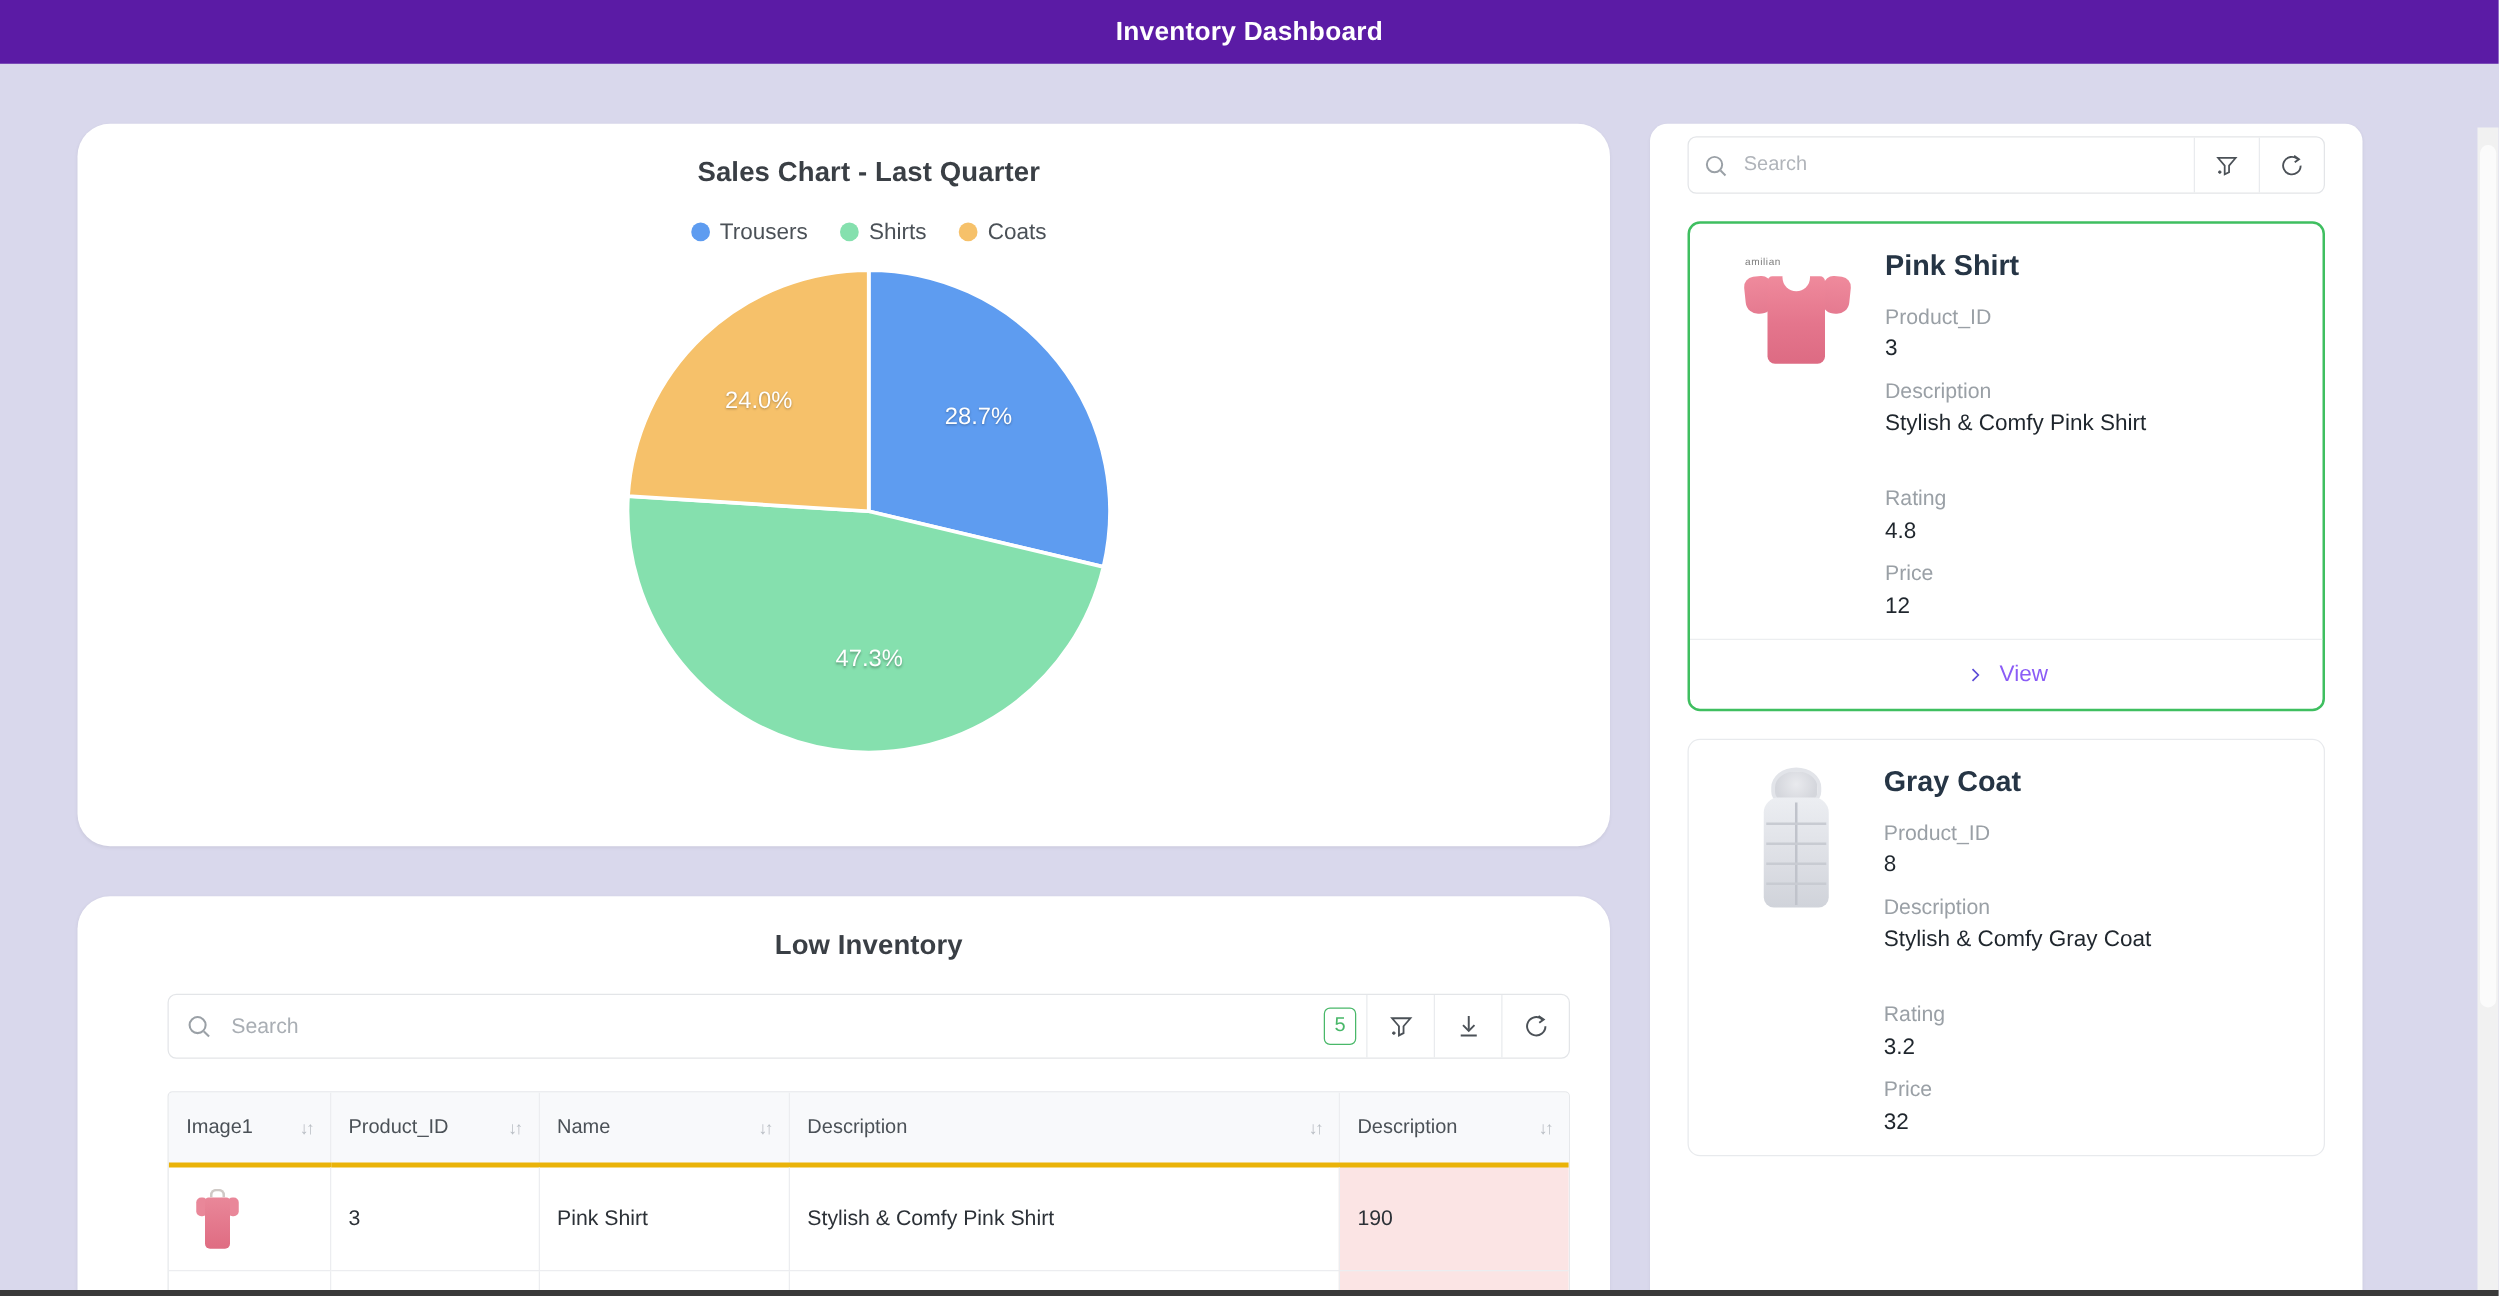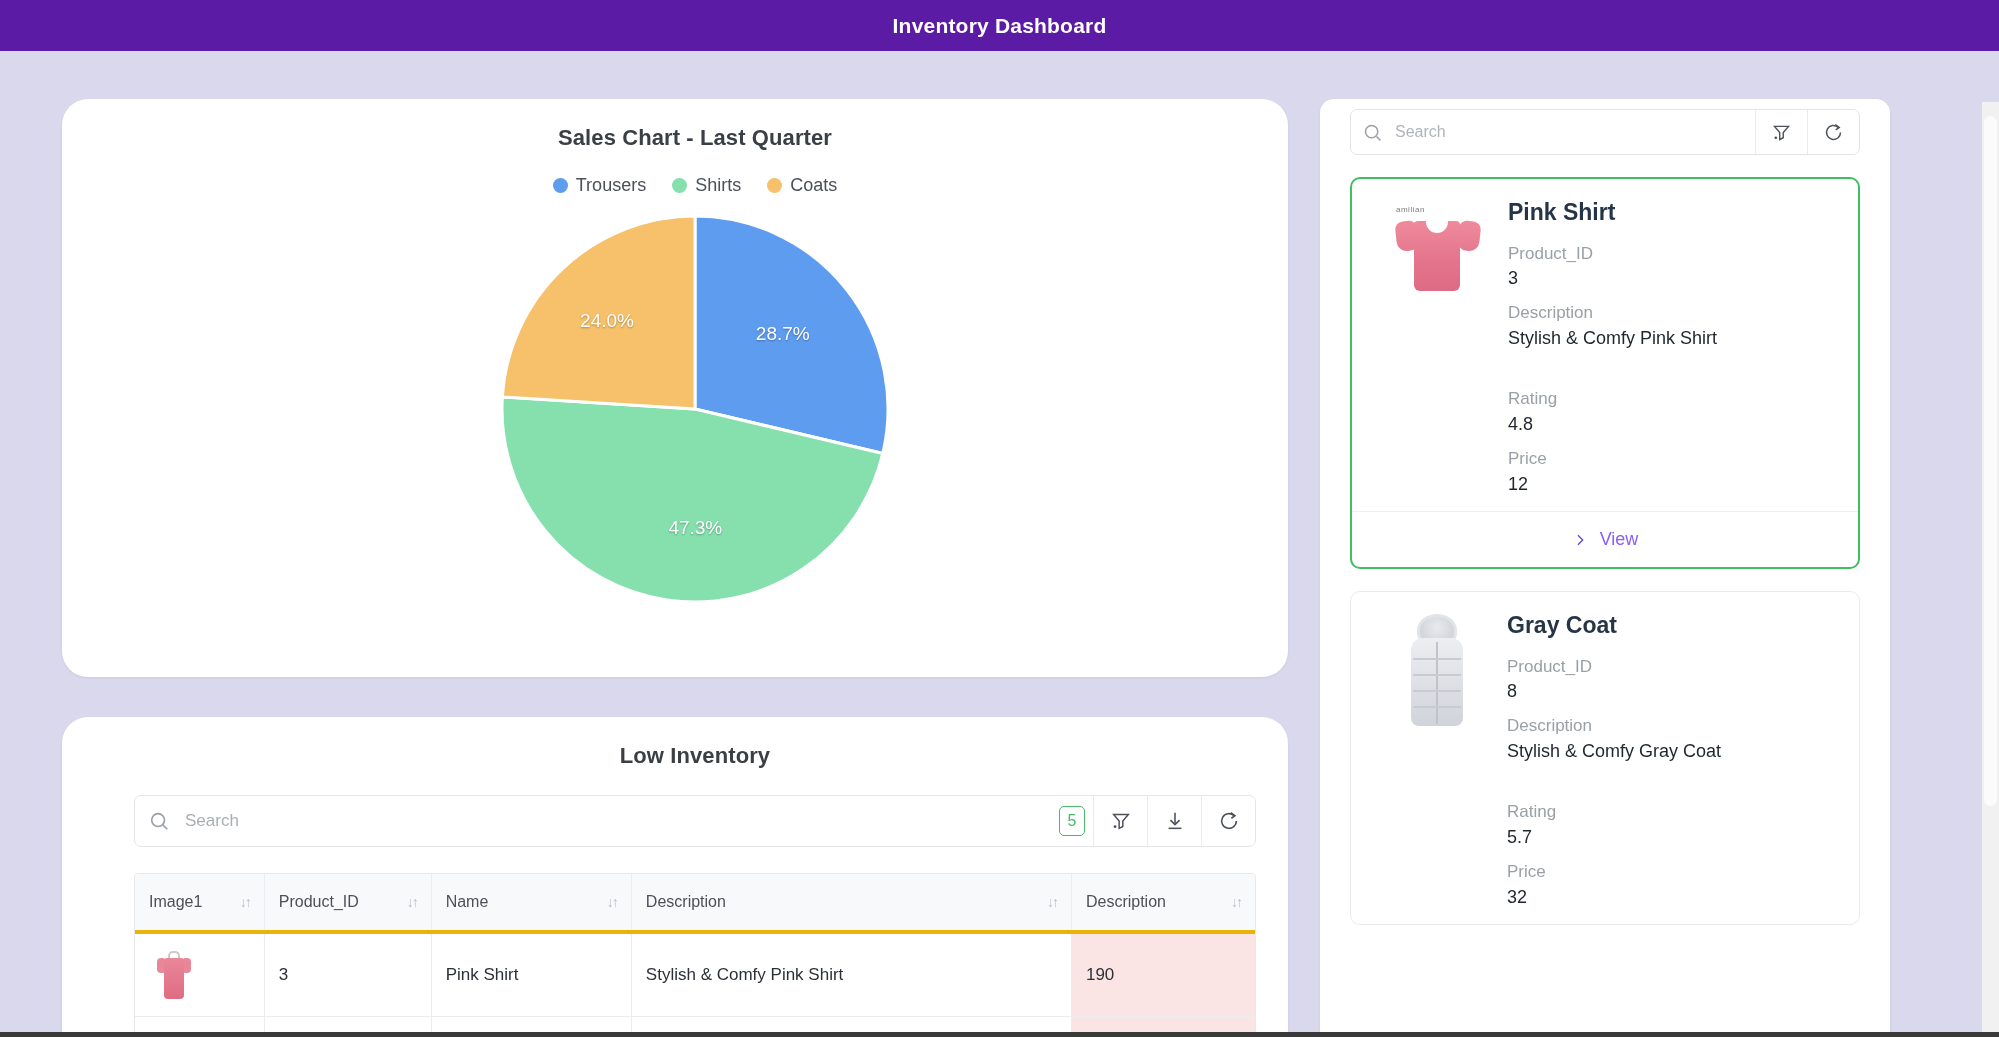--- a/index.html
+++ b/index.html
@@ -488,21 +488,21 @@
             </div>
           </div>
           <div class="prod-info">
             <div class="prod-name">Gray Coat</div>
             <div class="field-label" style="margin-top:0">Product_ID</div>
             <div class="field-value first">8</div>
             <div class="field-label">Description</div>
             <div class="field-value">Stylish &amp; Comfy Gray Coat</div>
             <div class="prod-gap"></div>
             <div class="field-label">Rating</div>
-            <div class="field-value">5.7</div>
+            <div class="field-value">3.2</div>
             <div class="field-label">Price</div>
             <div class="field-value">32</div>
           </div>
         </div>
       </div>
     </div>
   </div>
 
   <div class="v-scroll">
     <div class="thumbv"></div>

